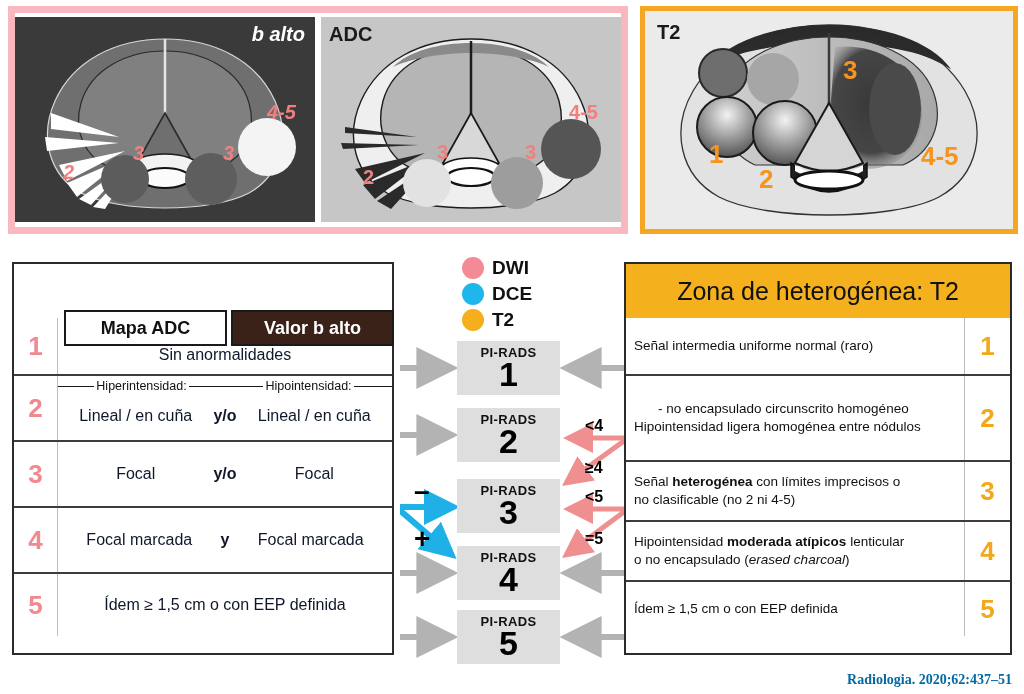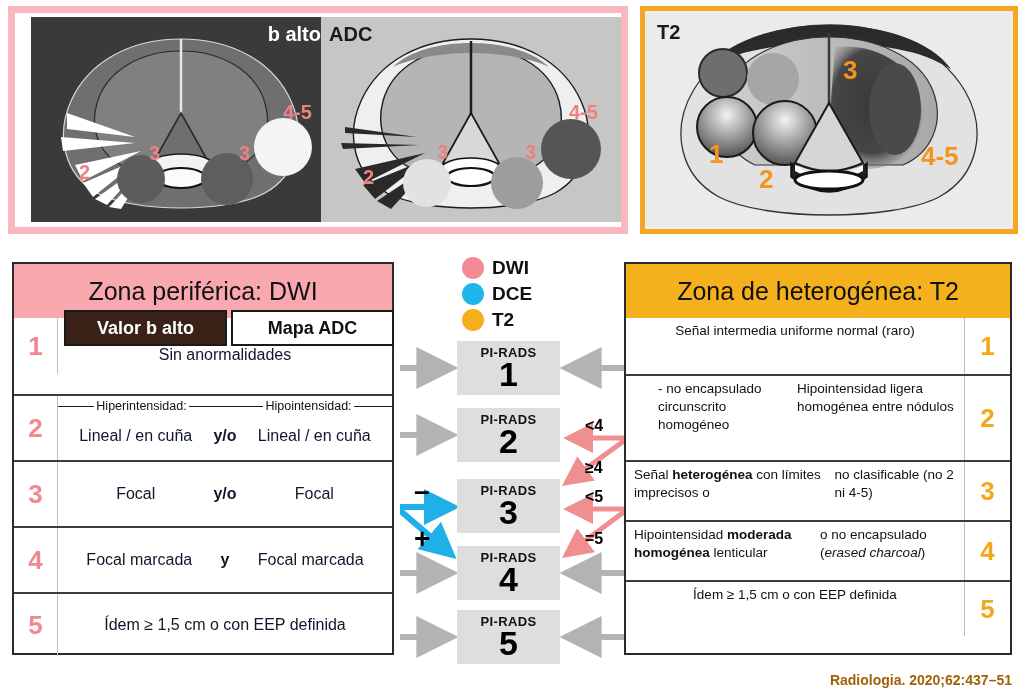--- a/index.html
+++ b/index.html
@@ -23,24 +23,25 @@
   }
   .panel-t2 {
     position: absolute; left: 640px; top: 6px;
     width: 378px; height: 228px;
     border: 5px solid #f5a623;
     background: #eeeeee;
     padding: 2px;
   }
 
   .img-balto {
-    position: absolute; left: 16px; top: 4px;
+    position: absolute; left: 0; top: 4px;
     width: 300px; height: 205px;
     background: #3a3a3a;
     overflow: hidden;
+    font-style: italic;
   }
   .img-adc {
     position: absolute; left: 306px; top: 4px;
     width: 300px; height: 205px;
     background: #c6c6c6;
     overflow: hidden;
   }
   .img-t2 {
     position: absolute; left: 0; top: 0;
     width: 368px; height: 218px;
@@ -100,21 +101,21 @@
     display: flex; align-items: center; justify-content: center;
     font-size: 26px; font-weight: bold; color: #f08a90;
     border-right: 1px solid #bdbdbd;
   }
   .lt-cell {
     flex: 1; display: flex; align-items: center; justify-content: center;
     font-size: 16px; color: #0f172a; text-align: center;
     padding: 0 6px;
   }
   .r1 { height: 56px; }
-  .r2 { height: 66px; margin-top: 20px; }
+  .r2 { height: 66px; }
   .r3 { height: 66px; }
   .r4 { height: 66px; }
   .r5 { height: 64px; }
 
   .intens-strip {
     position: absolute; left: 44px; right: 0; top: 2px; height: 16px;
     display: flex; align-items: center; font-size: 12.5px; color: #111;
     z-index: 5;
   }
   .intens-strip .seg { flex: 1; display: flex; align-items: center; }
@@ -134,21 +135,21 @@
   }
   .rt-header {
     height: 54px; background: #f5b01e;
     display: flex; align-items: center; justify-content: center;
     font-size: 25px; color: #111111;
   }
   .rt-body { position: absolute; left: 0; top: 54px; width: 384px; bottom: 0; }
   .rt-row { display: flex; border-top: 2px solid #3c3c3c; }
   .rt-row:first-child { border-top: none; }
   .rt-cell {
-    flex: 1; display: flex; flex-direction: row; justify-content: center;
+    flex: 1; display: flex; flex-direction: column; justify-content: center;
     font-size: 13.5px; color: #111111; padding: 4px 8px; line-height: 1.35;
   }
   .rt-num {
     width: 46px; flex: none;
     display: flex; align-items: center; justify-content: center;
     font-size: 26px; font-weight: bold; color: #f3a81c;
     border-left: 1px solid #bdbdbd;
   }
   .k1 { height: 56px; }
   .k2 { height: 86px; }
@@ -175,22 +176,22 @@
   .pr-num { font-weight: bold; font-size: 34px; color: #000; line-height: .95; margin-top: -1px; }
 
   #svg-arrows { position: absolute; left: 0; top: 0; width: 224px; height: 410px; pointer-events: none; }
 
   .op-sign { position: absolute; font-weight: bold; font-size: 28px; color: #000; line-height: 1; }
   .rad-cond { position: absolute; font-weight: bold; font-size: 16px; color: #000; line-height: 1; }
 
   
   #footer {
     position: absolute; right: 12px; bottom: 6px;
-    font-family: Liberation Sans, sans-serif;
-    font-size: 14px; font-weight: bold; color: #a16207; padding-left: 44px;
+    font-family: Liberation Serif, serif;
+    font-size: 14px; font-weight: bold; color: #0369a1; padding-left: 44px;
   }
 </style>
 </head>
 <body>
 
 <div id="top-row">
 
   <div class="panel-dwi">
 
     <div class="img-balto">
@@ -304,25 +305,24 @@
       <span class="img-label lbl-t2">T2</span>
       <span class="anno anno-orange" style="left:64px;top:130px">1</span>
       <span class="anno anno-orange" style="left:114px;top:155px">2</span>
       <span class="anno anno-orange" style="left:198px;top:46px">3</span>
       <span class="anno anno-orange" style="left:276px;top:132px">4-5</span>
     </div>
   </div>
 </div>
 
 <div id="left-table">
-  <div class="lt-header">Zona periférica: DWI</div>
 
   <div class="lt-subhead">
+    <div class="sh-box sh-light">Mapa ADC</div>
     <div class="sh-box sh-dark">Valor b alto</div>
-    <div class="sh-box sh-light">Mapa ADC</div>
   </div>
 
   <div class="lt-body">
 
     <div class="lt-row r1">
       <div class="lt-num">1</div>
       <div class="lt-cell" style="padding-top:18px">Sin anormalidades</div>
     </div>
 
     <div class="lt-row r2">
@@ -400,21 +400,21 @@
     <div class="rt-row k3">
       <div class="rt-cell">
         <div><span>Señal </span><b>heterogénea</b><span> con límites imprecisos o</span></div>
         <div><span>no clasificable (no 2 ni 4-5)</span></div>
       </div>
       <div class="rt-num">3</div>
     </div>
 
     <div class="rt-row k4">
       <div class="rt-cell">
-        <div><span>Hipointensidad </span><b>moderada homogénea</b><span> lenticular</span></div>
+        <div><span>Hipointensidad </span><b>moderada atípicos</b><span> lenticular</span></div>
         <div><span>o no encapsulado (</span><i>erased charcoal</i><span>)</span></div>
       </div>
       <div class="rt-num">4</div>
     </div>
 
     <div class="rt-row k5">
       <div class="rt-cell">
         <div><span>Ídem ≥ 1,5 cm o con EEP definida</span></div>
       </div>
       <div class="rt-num">5</div>

